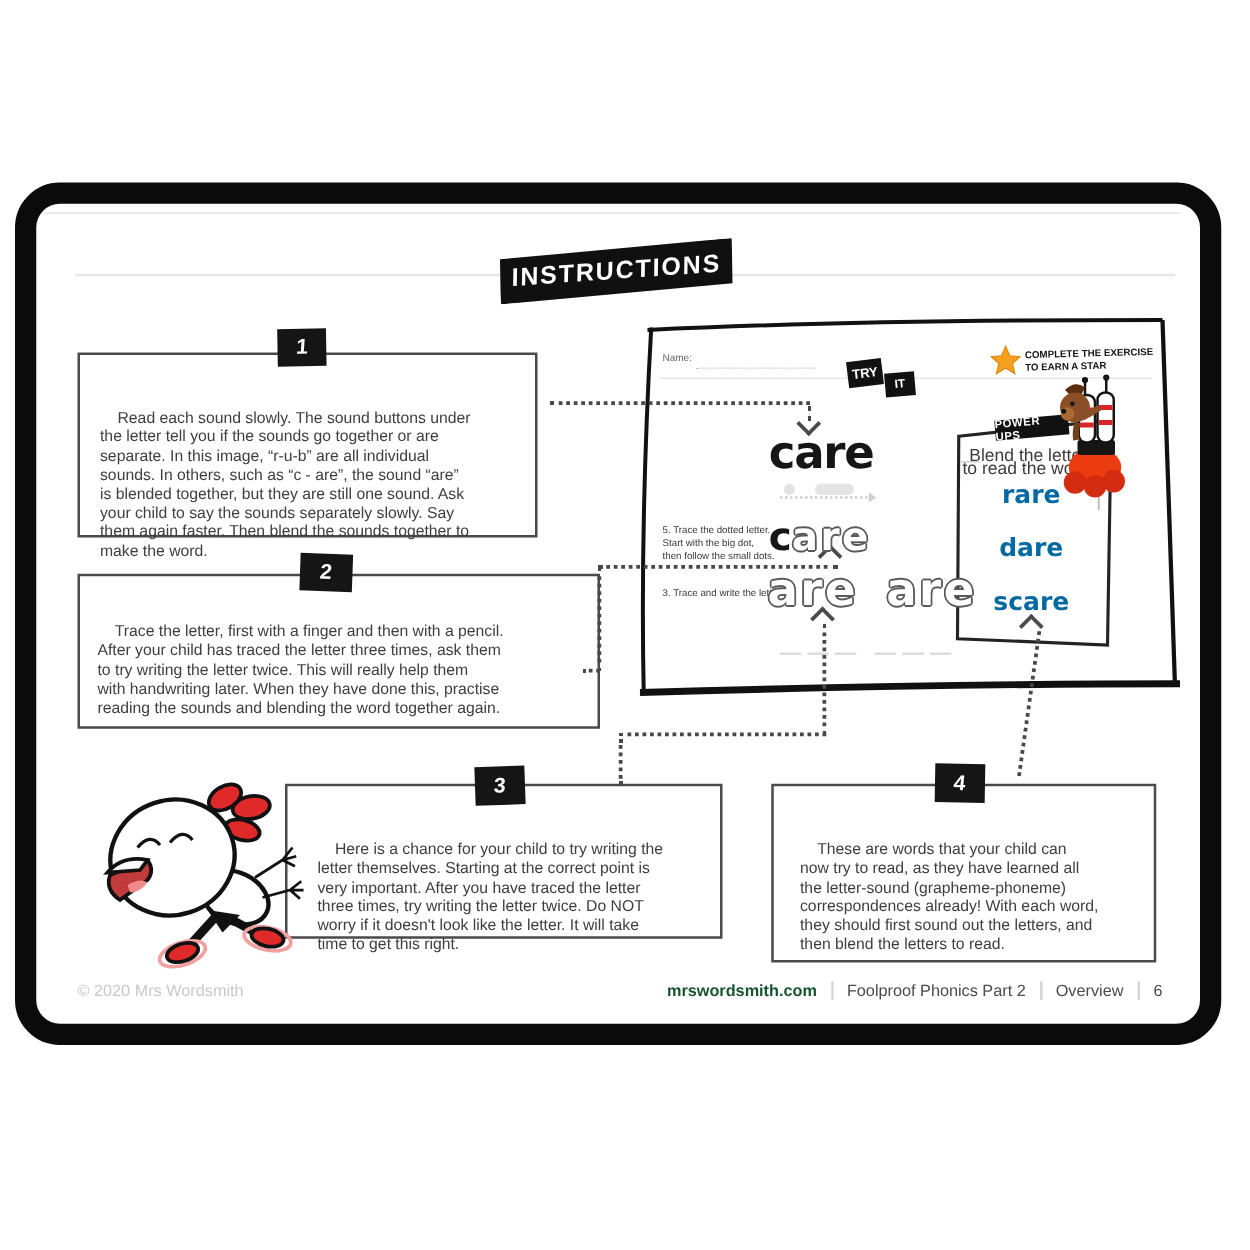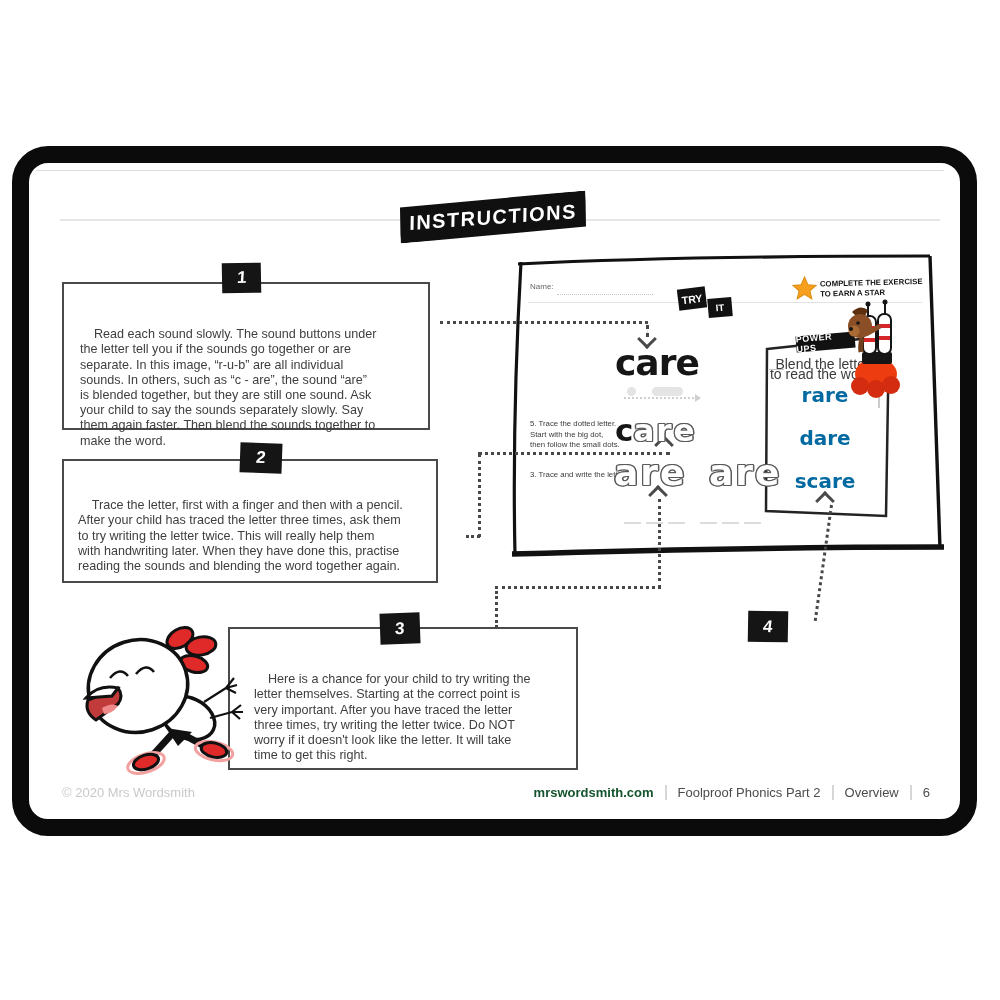--- a/index.html
+++ b/index.html
@@ -93,43 +93,51 @@
 sounds. In others, such as “c - are”, the sound “are”
 is blended together, but they are still one sound. Ask
 your child to say the sounds separately slowly. Say
 them again faster. Then blend the sounds together to
 make the word.</span>
   </div>
   <div class="tab" style="left:222px;top:263px;width:39px;height:30px;transform:rotate(-1deg);">
     <span>1</span>
   </div>
 
-  <div class="ibox" style="left:62px;top:459px;width:376px;height:124px;padding:22px 6px 0 14px;">
+  <div class="ibox" style="left:62px;top:459px;width:418px;height:124px;padding:22px 6px 0 14px;">
     <span>Trace the letter, first with a finger and then with a pencil.
 After your child has traced the letter three times, ask them
 to try writing the letter twice. This will really help them
 with handwriting later. When they have done this, practise
 reading the sounds and blending the word together again.</span>
   </div>
   <div class="tab" style="left:240px;top:443px;width:42px;height:30px;transform:rotate(2deg);">
     <span>2</span>
   </div>
 
-  <div class="ibox" style="left:228px;top:627px;width:350px;height:143px;padding:28px 6px 0 24px;">
+  <div class="ibox" style="left:228px;top:627px;width:350px;height:124px;padding:28px 6px 0 24px;">
     <span>Here is a chance for your child to try writing the
 letter themselves. Starting at the correct point is
 very important. After you have traced the letter
 three times, try writing the letter twice. Do NOT
 worry if it doesn't look like the letter. It will take
 time to get this right.</span>
   </div>
   <div class="tab" style="left:380px;top:613px;width:40px;height:31px;transform:rotate(-2deg);">
     <span>3</span>
   </div>
 
+  <div class="ibox" style="left:617px;top:627px;width:308px;height:143px;padding:28px 6px 0 21px;">
+    <span>These are words that your child can
+now try to read, as they have learned all
+the letter-sound (grapheme-phoneme)
+correspondences already! With each word,
+they should first sound out the letters, and
+then blend the letters to read.</span>
+  </div>
   <div class="tab" style="left:748px;top:611px;width:40px;height:31px;transform:rotate(1deg);">
     <span>4</span>
   </div>
 
   <svg class="abs" style="left:0;top:0;z-index:2;" width="1000" height="1000" viewBox="0 0 1000 1000">
     <path d="M518 264 C 640 258, 800 256, 930 256" fill="none" stroke="#111" stroke-width="3.2"></path>
     <path d="M930 256 C 933 340, 937 460, 940 549" fill="none" stroke="#111" stroke-width="3.4"></path>
     <path d="M512 554 C 650 550, 800 547, 944 547" fill="none" stroke="#111" stroke-width="5.5"></path>
     <path d="M521 262 C 516 350, 513 460, 515 556" fill="none" stroke="#111" stroke-width="3.2"></path>
     <polygon points="767,349 889,336 886,516 766,511" fill="#ffffff" stroke="#232323" stroke-width="2.5"></polygon>

